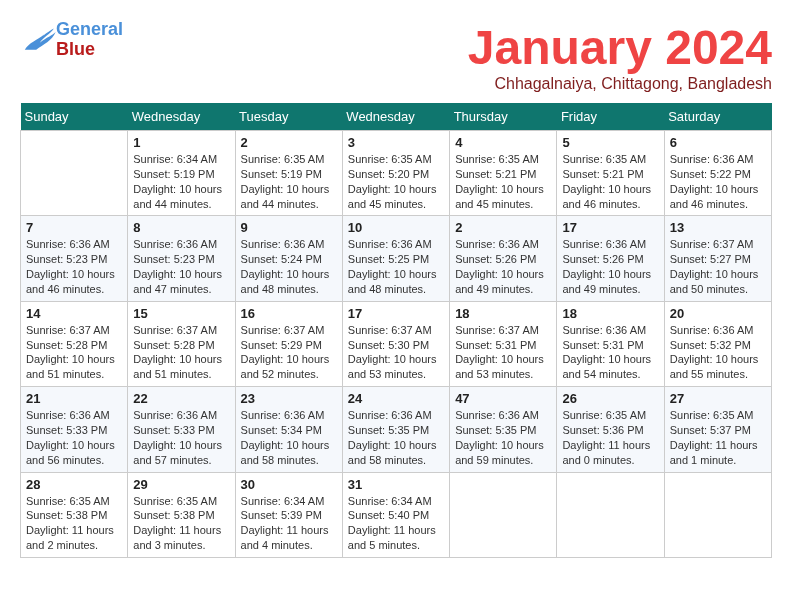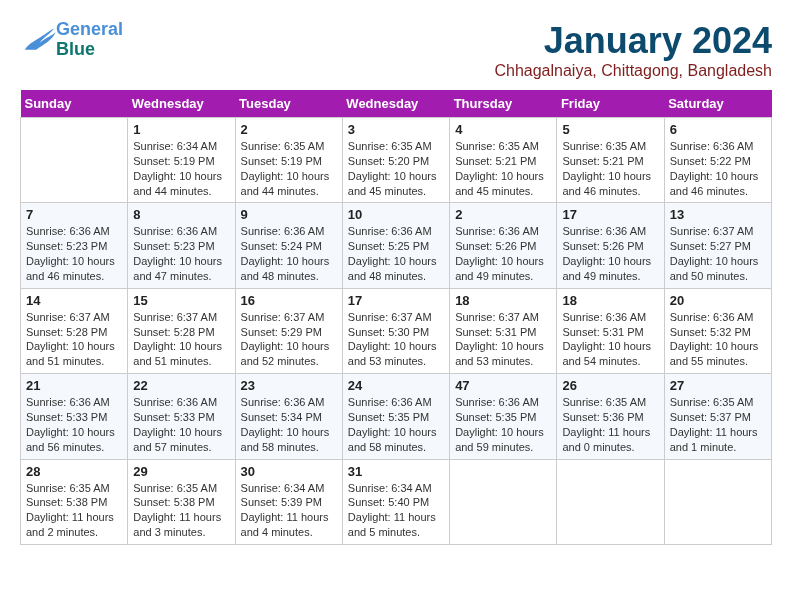--- a/index.html
+++ b/index.html
@@ -28,40 +28,40 @@
     }
     .logo-text span { color: #4a90d9; }
     .logo-bird {
       width: 36px;
       height: 30px;
     }
     .title-block {
       text-align: right;
     }
     .month-title {
-      font-size: 36px;
+      font-size: 48px;
       font-weight: bold;
-      color: #0c4a6e;
+      color: #ef4444;
     }
     .location-title {
       font-size: 16px;
       color: #7f1d1d;
     }
     table {
       width: 100%;
       border-collapse: collapse;
       font-size: 11px;
     }
     th {
-      background-color: #a21caf;
+      background-color: #0f766e;
       color: #fff;
       padding: 6px 4px;
       text-align: left;
       font-size: 13px;
-      font-weight: bold;
+      font-weight: normal;
       margin-left: 21px;
     }
     td {
       border: 1px solid #ccc;
       vertical-align: top;
       padding: 4px 5px;
       min-height: 70px;
       height: 80px;
       width: calc(100% / 7);
     }
@@ -89,21 +89,21 @@
 </head>
 <body>
 
 <div class="header">
   <div class="logo">
     <svg class="logo-bird" viewBox="0 0 40 34" xmlns="http://www.w3.org/2000/svg">
       <path d="M5 28 C10 20, 18 18, 28 10 C22 16, 30 8, 38 4 C34 10, 26 14, 22 20 C30 14, 36 12, 40 8 C36 18, 26 22, 18 28 Z" fill="#4a90d9"></path>
     </svg>
     <div class="logo-text">
       <div><span>General</span></div>
-      <div><span style="color:#0f766e">Blue</span></div>
+      <div><span style="color:#b91c1c">Blue</span></div>
     </div>
   </div>
   <div class="title-block">
     <div class="month-title">January 2024</div>
     <div class="location-title">Chhagalnaiya, Chittagong, Bangladesh</div>
   </div>
 </div>
 
 <table>
   <thead>

